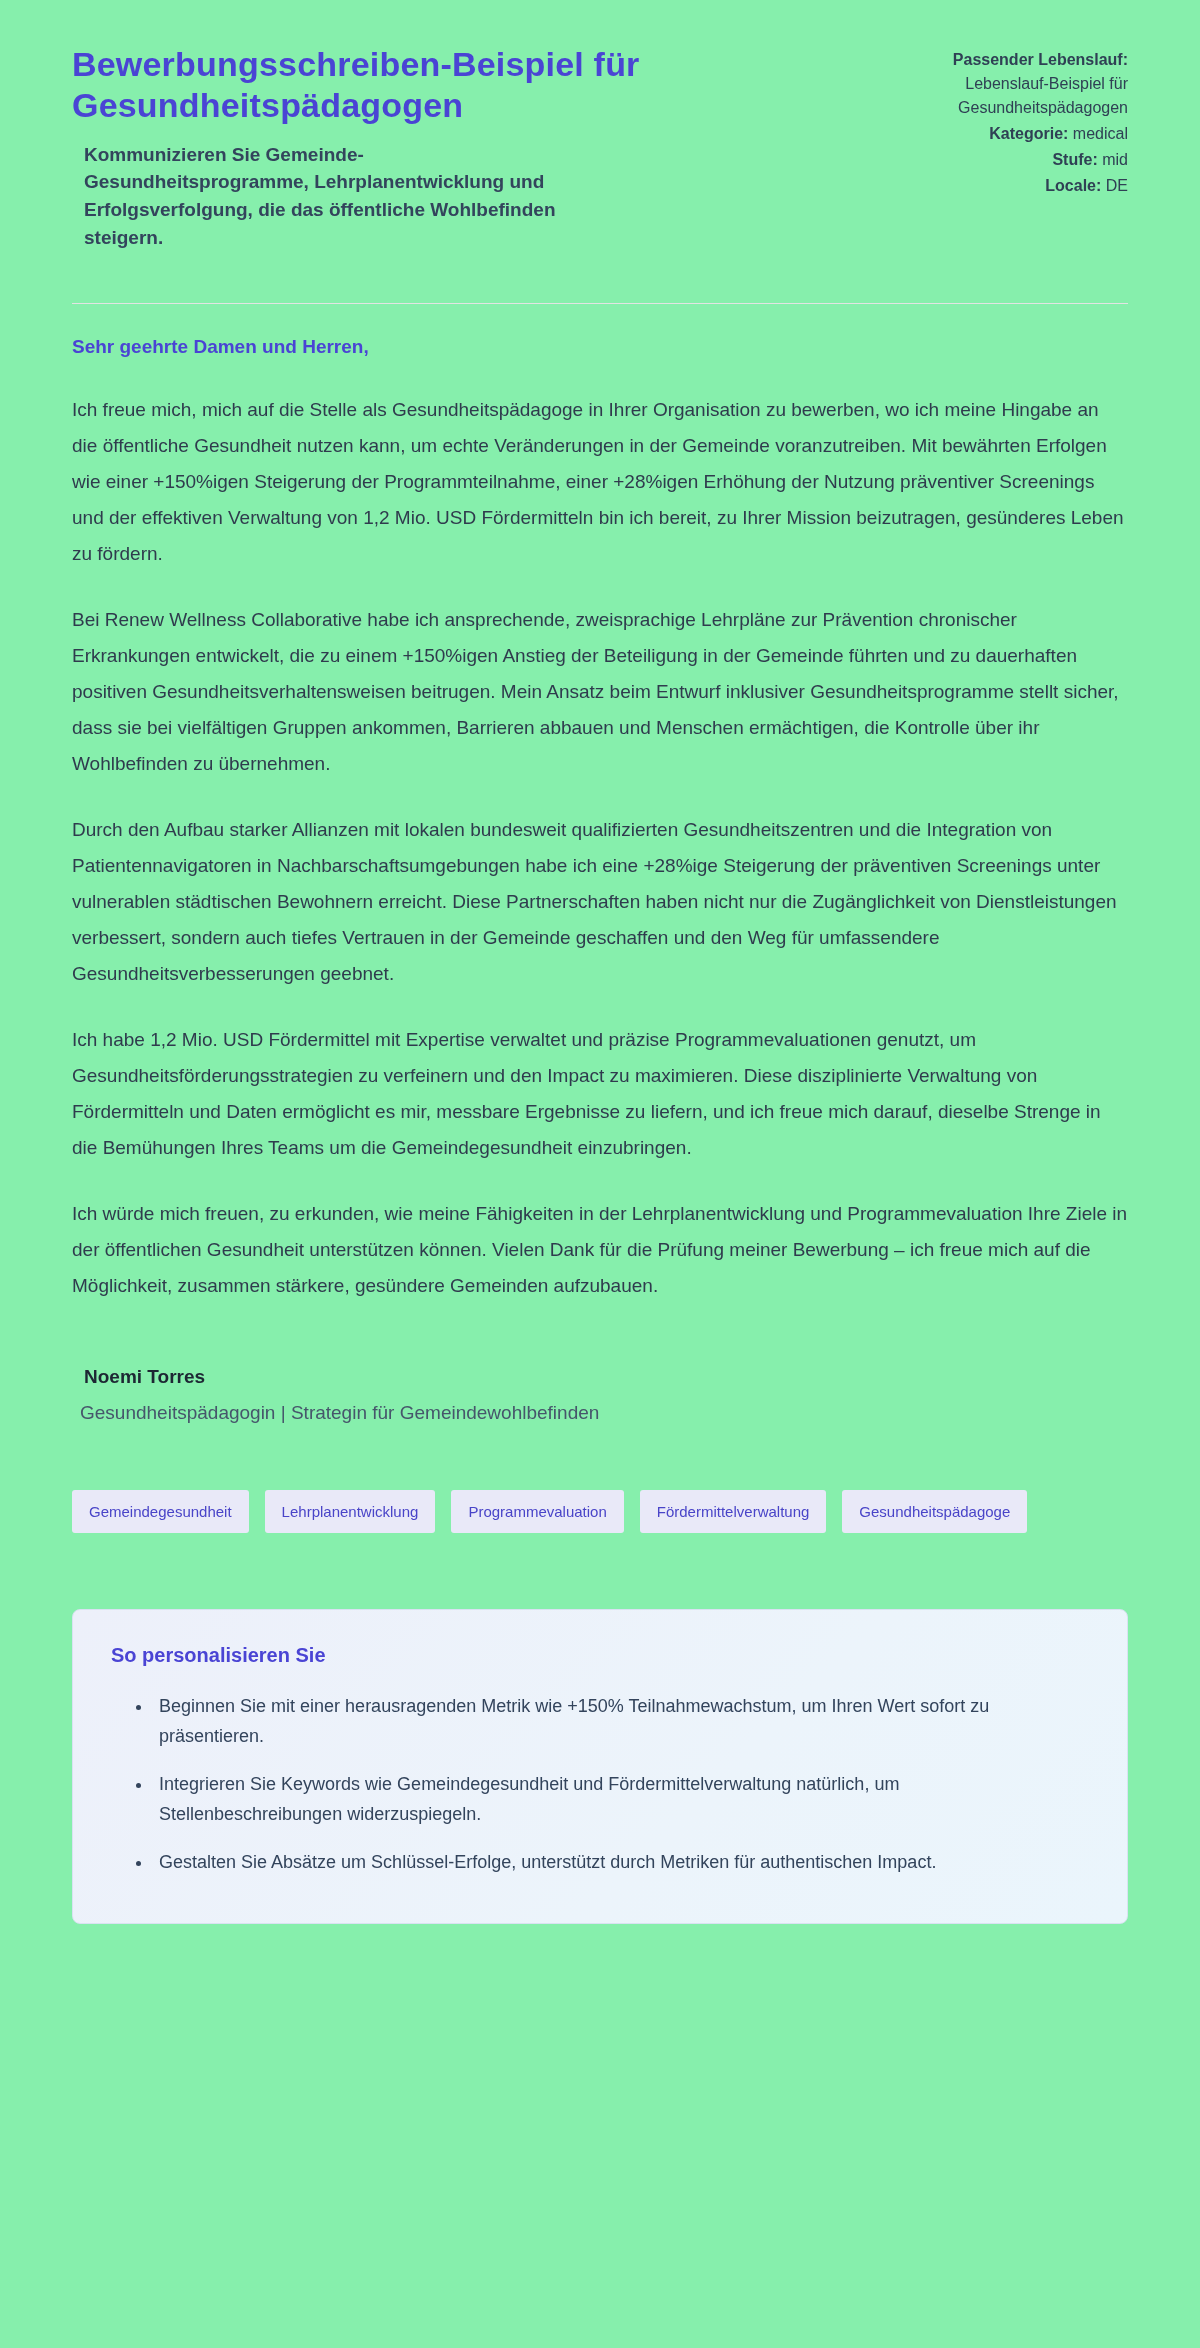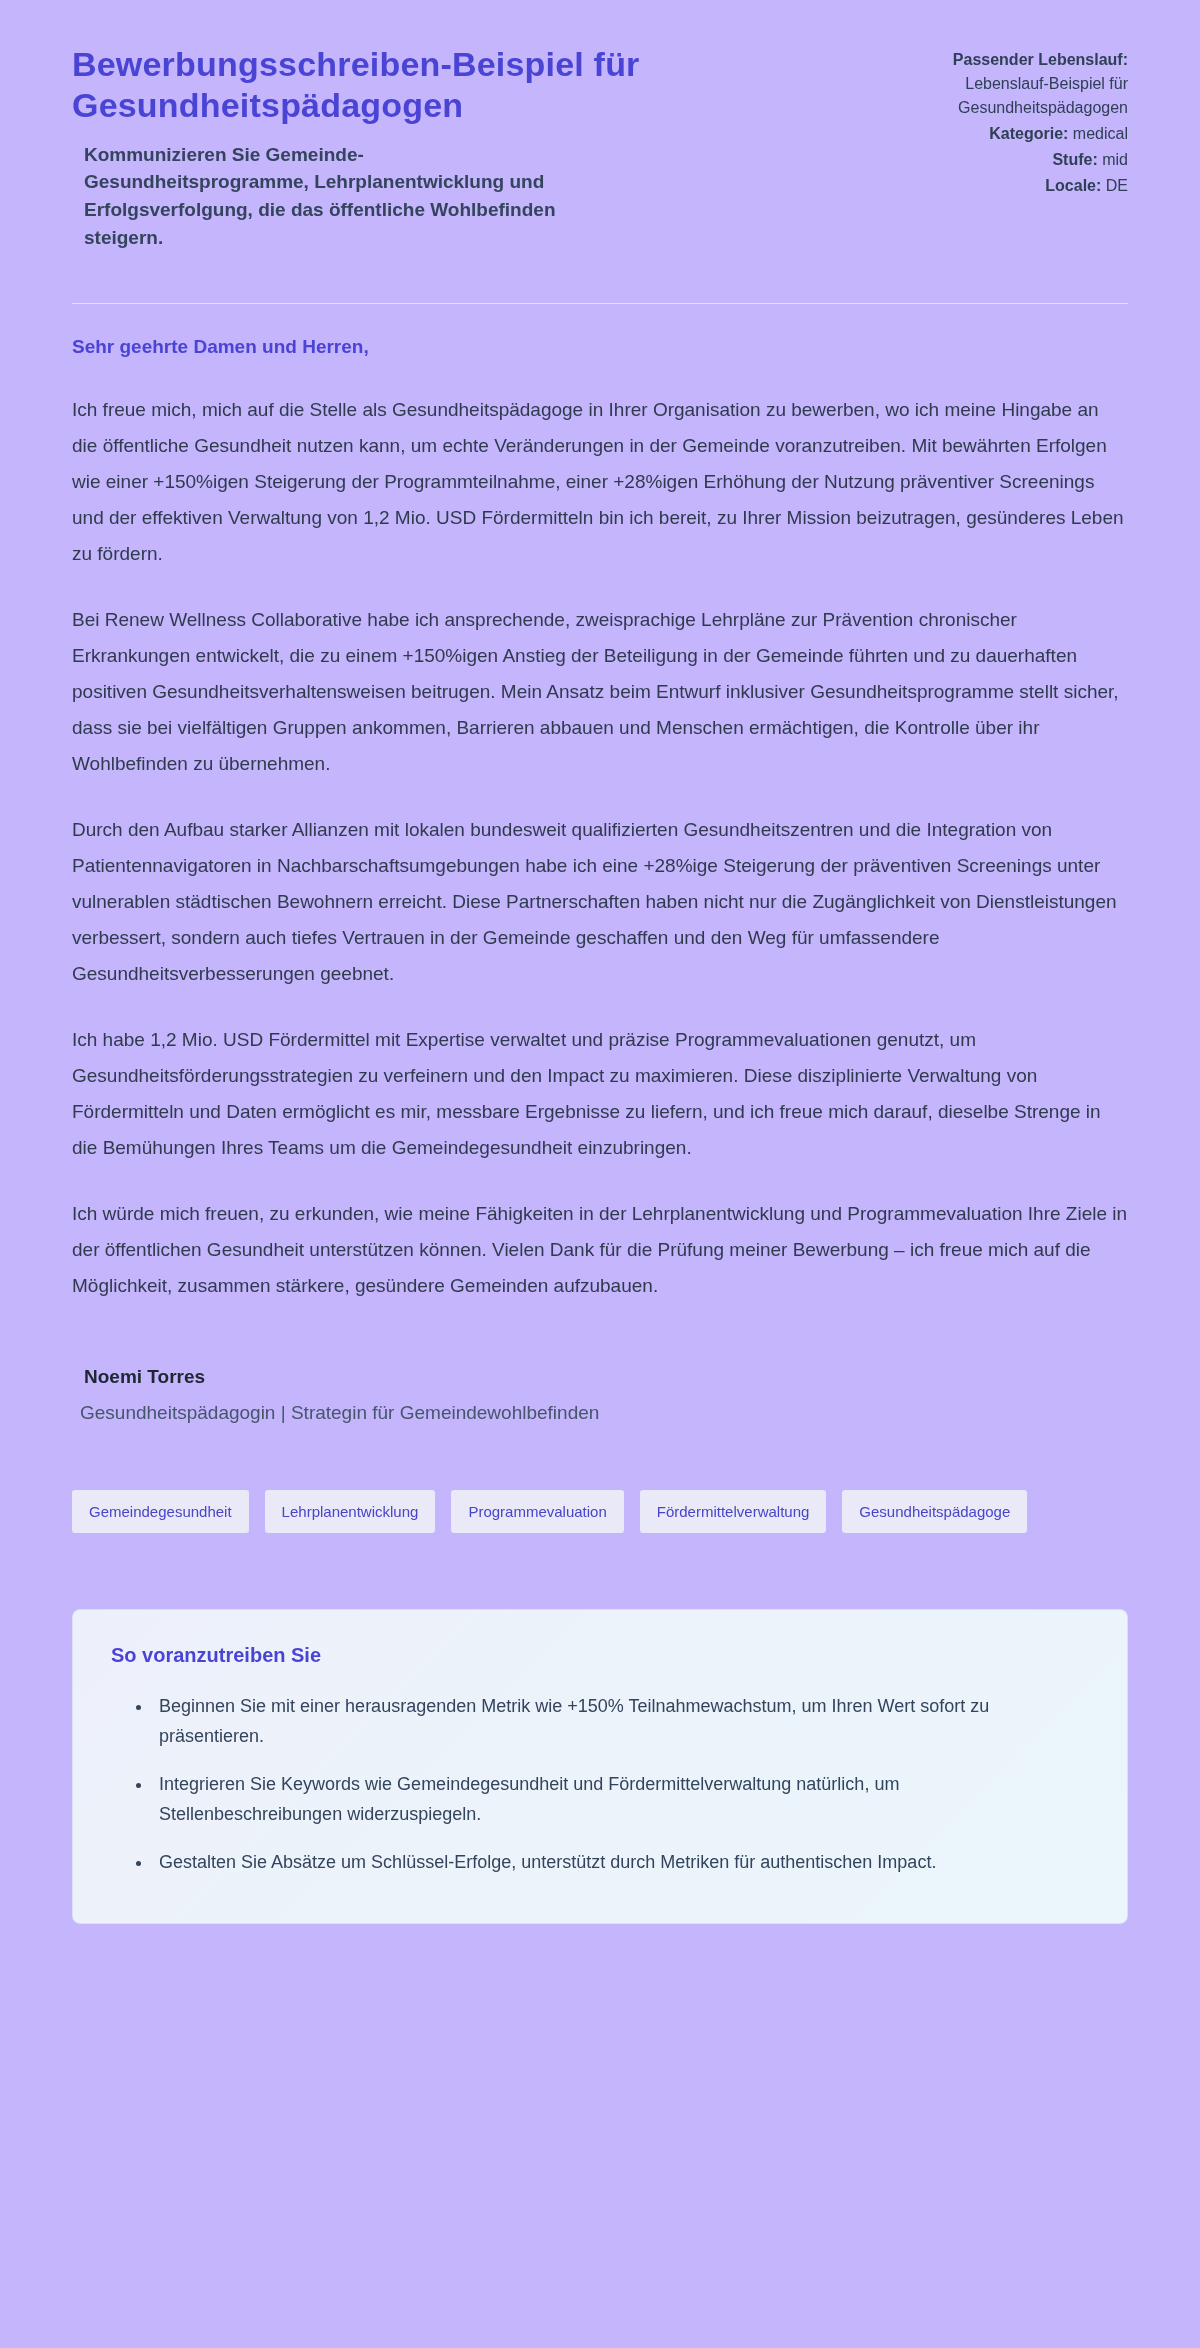--- a/index.html
+++ b/index.html
@@ -7,21 +7,21 @@
   body {
     background: #ffffff;
     font-family: "Liberation Sans", "DejaVu Sans", sans-serif;
     color: #2f3b4d;
     width: 1200px;
   }
   .page {
     width: 1200px;
     min-height: 2348px;
     padding: 44px 72px 60px 72px;
-    background: #c4b5fd;
+    background: #86efac;
   }
 
   
   .header {
     display: flex;
     justify-content: space-between;
     align-items: flex-start;
   }
   .header-left { width: 620px; }
   .page-title {
@@ -180,21 +180,21 @@
 
   <div class="tags">
     <span class="tag">Gemeindegesundheit</span>
     <span class="tag">Lehrplanentwicklung</span>
     <span class="tag">Programmevaluation</span>
     <span class="tag">Fördermittelverwaltung</span>
     <span class="tag">Gesundheitspädagoge</span>
   </div>
 
   <div class="tip-box">
-    <h2 class="tip-title">So voranzutreiben Sie</h2>
+    <h2 class="tip-title">So personalisieren Sie</h2>
     <ul class="tip-list">
       <li>Beginnen Sie mit einer herausragenden Metrik wie +150% Teilnahmewachstum, um Ihren Wert sofort zu präsentieren.</li>
       <li>Integrieren Sie Keywords wie Gemeindegesundheit und Fördermittelverwaltung natürlich, um Stellenbeschreibungen widerzuspiegeln.</li>
       <li>Gestalten Sie Absätze um Schlüssel-Erfolge, unterstützt durch Metriken für authentischen Impact.</li>
     </ul>
   </div>
 
 </div>
 
 </body></html>

